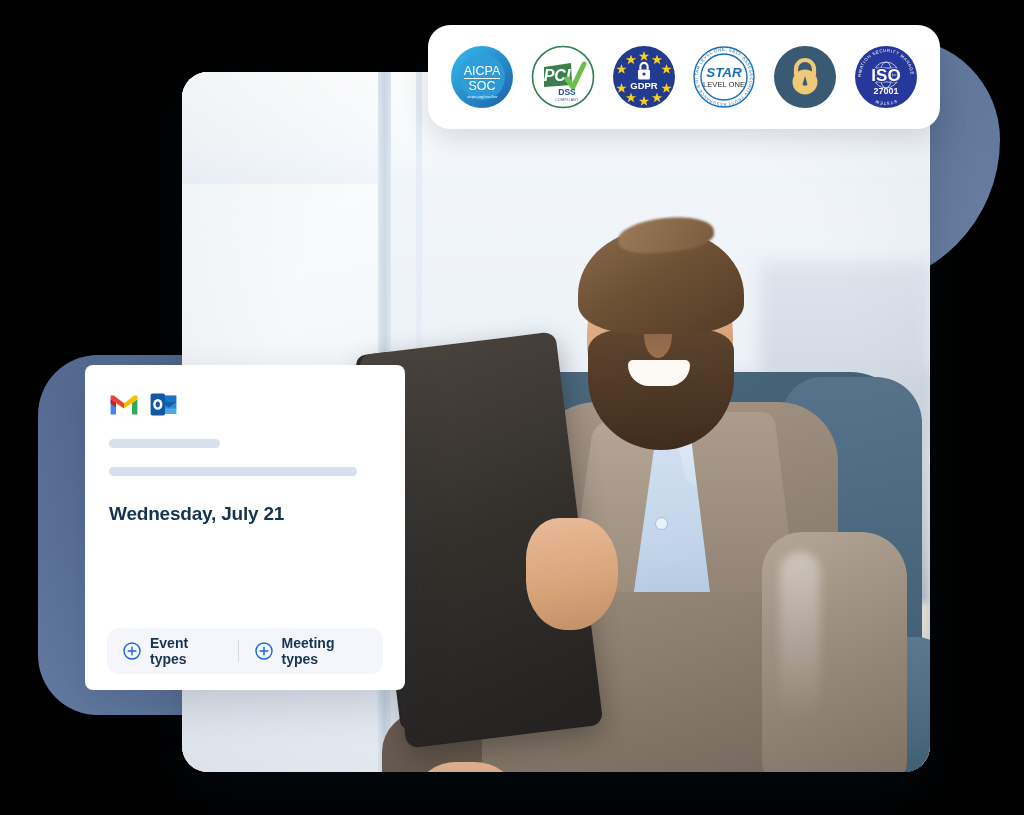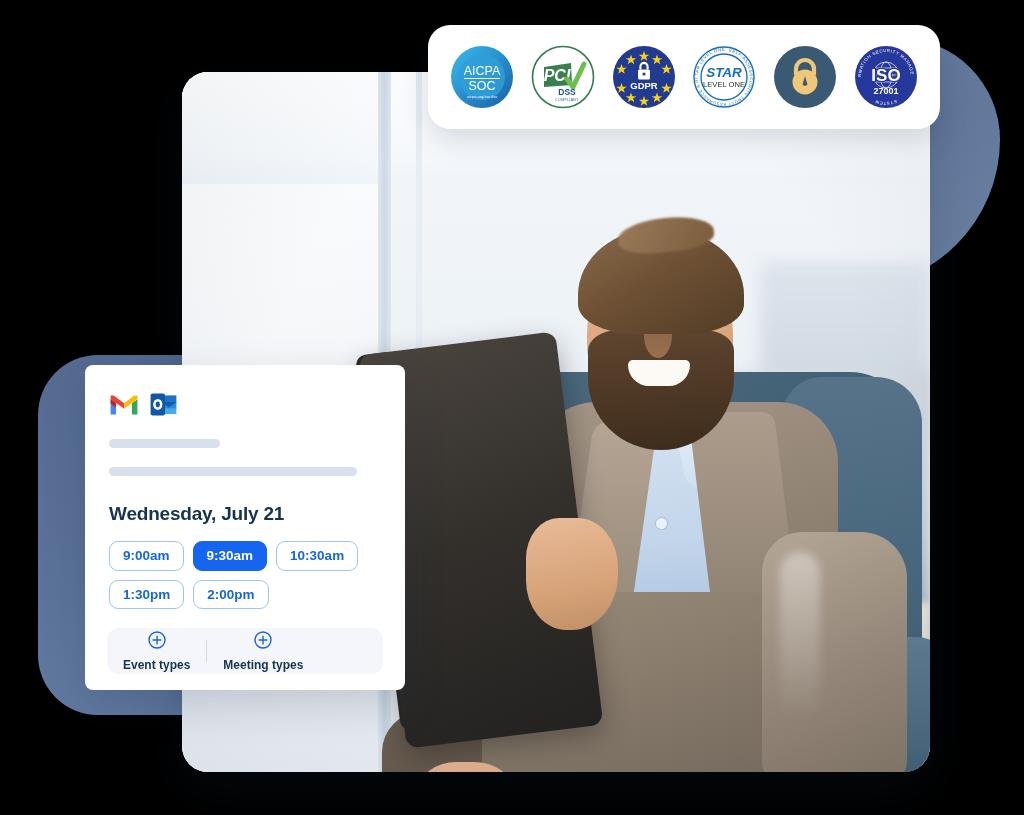--- a/index.html
+++ b/index.html
@@ -420,26 +420,25 @@
     height: 46px;
     background: #f4f6fb;
     border-radius: 12px;
     display: flex;
     align-items: center;
   }
   .footer-action {
     display: flex;
     align-items: center;
     gap: 9px;
-    font-size: 12px;
+    font-size: 14px;
     font-weight: 700;
     color: #14344f;
     cursor: pointer;
     padding: 0 16px;
-    flex-direction: column;
   }
   .footer-sep {
     width: 1px;
     height: 22px;
     background: #d3dae6;
   }
   .plus-icon { display: block; }
 
   .gmail-icon, .outlook-icon { display: block; }
 </style>
@@ -631,27 +630,20 @@
           <ellipse cx="7.8" cy="11.4" rx="2.1" ry="2.8" fill="#1257a5"></ellipse>
         </svg>
       </span>
     </div>
 
     <div class="skeleton-bar sk1"></div>
     <div class="skeleton-bar sk2"></div>
 
     <div class="card-date">Wednesday, July 21</div>
 
-    <div class="slots">
-      <button class="slot">9:00am</button>
-      <button class="slot selected">9:30am</button>
-      <button class="slot">10:30am</button>
-      <button class="slot">1:30pm</button>
-      <button class="slot">2:00pm</button>
-    </div>
 
     <div class="card-footer">
       <div class="footer-action">
         <span>
           <svg class="plus-icon" width="18" height="18" viewBox="0 0 18 18" aria-hidden="true">
             <circle cx="9" cy="9" r="8" fill="none" stroke="#1767d6" stroke-width="1.4"></circle>
             <line x1="9" y1="5.1" x2="9" y2="12.9" stroke="#1767d6" stroke-width="1.4" stroke-linecap="round"></line>
             <line x1="5.1" y1="9" x2="12.9" y2="9" stroke="#1767d6" stroke-width="1.4" stroke-linecap="round"></line>
           </svg>
         </span>

